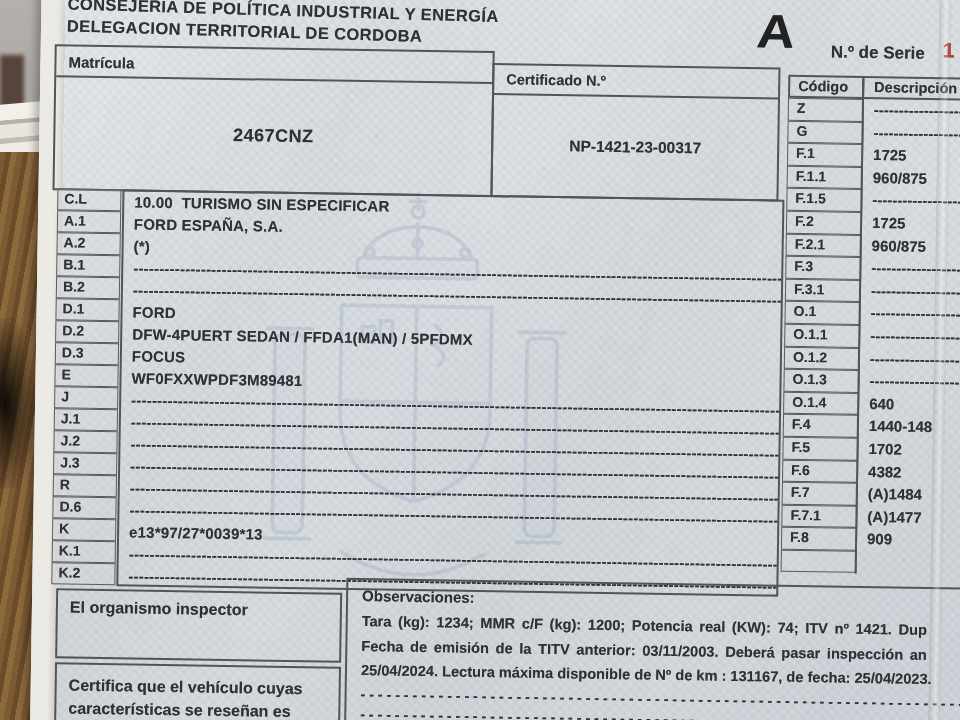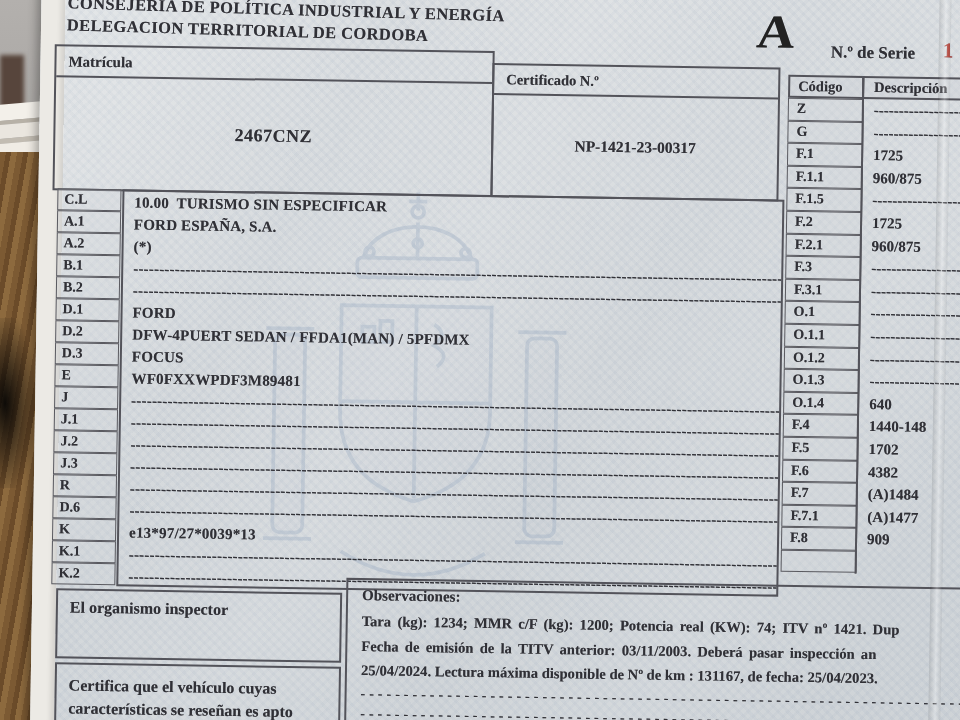--- a/index.html
+++ b/index.html
@@ -1,18 +1,18 @@
 <!DOCTYPE html>
 <html><head>
 <meta charset="utf-8">
 <style>
   html,body{margin:0;padding:0;}
   body{width:960px;height:720px;overflow:hidden;position:relative;background:#a19d99;
        font-family:"Liberation Sans",sans-serif;color:#303036;}
-  #scene{position:absolute;inset:0;overflow:hidden;font-family:Liberation Serif, serif;}
+  #scene{position:absolute;inset:0;overflow:hidden;}
   .abs{position:absolute;}
 
   
   .bg-gray{left:0;top:0;width:80px;height:165px;background:linear-gradient(180deg,#b3b0ad,#a7a4a1);}
   .bg-darkpatch{left:0;top:55px;width:24px;height:62px;background:#57453c;filter:blur(2px);}
   .paper-stack{left:-8px;top:102px;width:84px;height:72px;transform:rotate(-5deg);}
   .paper-stack div{width:100%;}
   .ps1{height:16px;background:#f3f0ea;}
   .ps2{height:4px;background:#b7b1a7;}
   .ps3{height:14px;background:#eae6df;}

